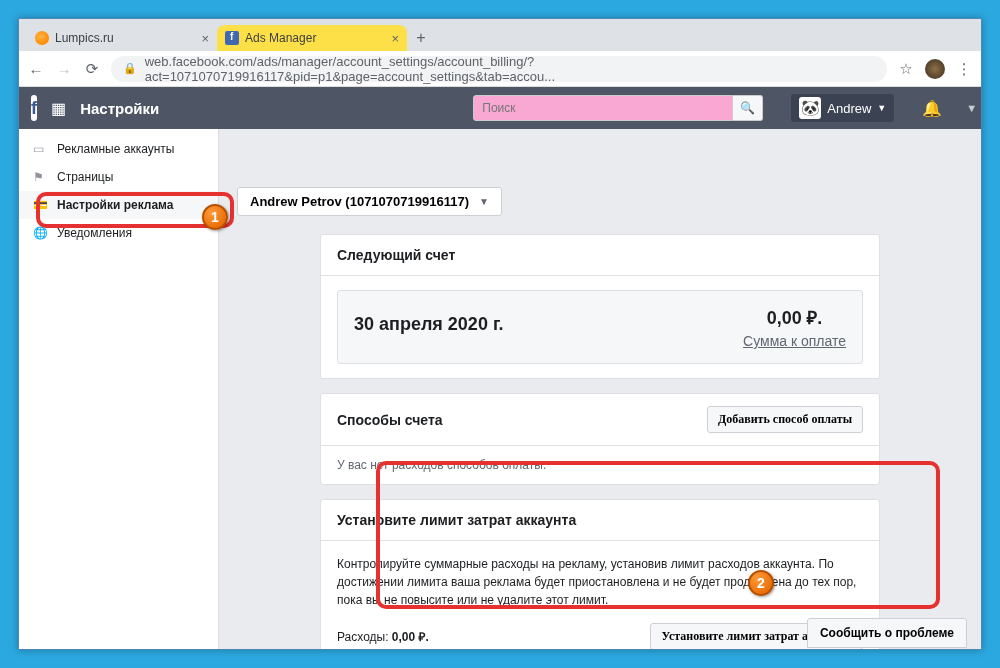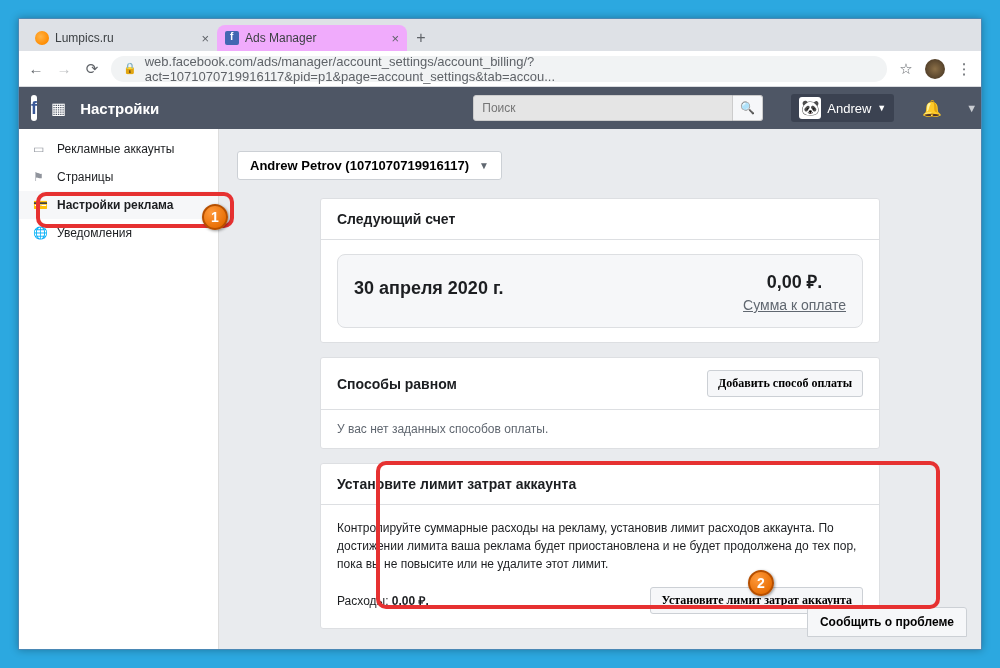--- a/index.html
+++ b/index.html
@@ -3,65 +3,65 @@
 <meta charset="utf-8">
 <style>
 * { margin: 0; padding: 0; box-sizing: border-box; font-family: Helvetica, Arial, sans-serif; }
 body { background: #2ca8e0; width: 1000px; height: 668px; overflow: hidden; position: relative; }
 .window { position: absolute; top: 18px; left: 18px; right: 18px; bottom: 18px; background: #fff; border: 1px solid #4a88b5; box-shadow: 0 0 8px rgba(0,0,0,.3); display: flex; flex-direction: column; }
 .win-controls { position: absolute; top: 0; right: 0; display: flex; }
 .win-btn { width: 28px; height: 22px; display: flex; align-items: center; justify-content: center; font-size: 11px; color: #333; cursor: pointer; }
 .win-btn.close { background: #c94032; color: #fff; }
 .tabstrip { height: 32px; background: #dee1e6; display: flex; align-items: flex-end; padding-left: 8px; padding-top: 6px; position: relative; }
 .tab { height: 26px; min-width: 190px; background: #dee1e6; border-radius: 8px 8px 0 0; display: flex; align-items: center; padding: 0 8px; font-size: 12px; color: #3c4043; gap: 6px; position: relative; cursor: pointer; justify-content: flex-end; }
-.tab.active { background: #f0abfc; }
+.tab.active { background: #fde047; }
 .tab .fav { width: 14px; height: 14px; border-radius: 50%; display: inline-block; }
 .tab .fav.orange { background: radial-gradient(circle at 40% 40%, #ffb347 0%, #ff8c00 70%); }
 .tab .fav.fb { background: #4267b2; border-radius: 2px; position: relative; }
 .tab .fav.fb::after { content: 'f'; color: #fff; font-weight: bold; font-size: 10px; position: absolute; left: 5px; top: 0; }
 .tab .tx { flex: 1; overflow: hidden; text-overflow: ellipsis; white-space: nowrap; }
 .tab .close-x { font-size: 13px; color: #5f6368; }
 .newtab { width: 28px; height: 26px; display: flex; align-items: center; justify-content: center; font-size: 16px; color: #5f6368; cursor: pointer; }
 .addrbar { height: 36px; background: #fff; border-bottom: 1px solid #dadce0; display: flex; align-items: center; padding: 0 8px; gap: 10px; }
 .nav-ico { color: #5f6368; font-size: 15px; width: 18px; text-align: center; cursor: pointer; }
 .url-pill { flex: 1; height: 26px; background: #f1f3f4; border-radius: 14px; display: flex; align-items: center; padding: 0 12px; font-size: 13px; color: #5f6368; gap: 8px; }
 .url-pill .lock { font-size: 11px; }
 .avatar-sm { width: 20px; height: 20px; border-radius: 50%; background: radial-gradient(circle, #8b6f47 0%, #3d2e1f 100%); cursor: pointer; }
 .content { flex: 1; display: flex; flex-direction: column; background: #e9ebee; overflow: hidden; position: relative; }
 .fb-header { height: 42px; background: #4e5665; display: flex; align-items: center; padding: 0 12px; gap: 14px; }
 .fb-logo { width: 26px; height: 26px; background: #fff; color: #3b5998; font-weight: bold; font-size: 18px; display: flex; align-items: center; justify-content: center; border-radius: 3px; cursor: pointer; }
 .grid-ico { color: #fff; font-size: 16px; cursor: pointer; }
 .hdr-title { color: #fff; font-size: 15px; font-weight: 600; }
 .search-wrap { margin-left: 300px; display: flex; align-items: center; }
-.search-box { width: 260px; height: 26px; background: #e5e5e5; border: 1px solid #ccc; border-radius: 3px 0 0 3px; padding: 0 8px; font-size: 12px; outline: none; }
+.search-box { width: 260px; height: 26px; background: #f9a8d4; border: 1px solid #ccc; border-radius: 3px 0 0 3px; padding: 0 8px; font-size: 12px; outline: none; }
 .search-btn { width: 30px; height: 26px; background: #f6f7f9; border: 1px solid #ccc; border-left: none; border-radius: 0 3px 3px 0; display: flex; align-items: center; justify-content: center; cursor: pointer; font-size: 12px; color: #4b4f56; }
 .user-chip { margin-left: 14px; display: flex; align-items: center; gap: 6px; color: #fff; font-size: 13px; cursor: pointer; background: #3b4251; padding: 3px 8px; border-radius: 3px; }
 .user-chip .av { width: 22px; height: 22px; border-radius: 3px; background: #fff; display: flex; align-items: center; justify-content: center; font-size: 15px; }
 .bell { margin-left: 14px; color: #c9ccd1; font-size: 16px; cursor: pointer; }
 .hdr-arrow { margin-left: 10px; color: #c9ccd1; font-size: 11px; cursor: pointer; }
 .body-wrap { flex: 1; display: flex; overflow: hidden; }
 .sidebar { width: 200px; background: #fff; border-right: 1px solid #ddd; padding-top: 6px; }
 .side-item { display: flex; align-items: center; gap: 10px; padding: 7px 14px; font-size: 12px; color: #1c1e21; cursor: pointer; }
 .side-ico { width: 14px; color: #90949c; font-size: 12px; }
 .side-item.active { background: #f6f7f9; font-weight: 600; }
-.main { flex: 1; padding: 22px 18px; overflow-y: auto; }
+.main { flex: 1; padding: 30px 18px; overflow-y: auto; margin-top: 28px; }
 .acct-select { display: inline-flex; align-items: center; gap: 10px; background: #fff; border: 1px solid #ccd0d5; border-radius: 3px; padding: 6px 12px; font-size: 13px; font-weight: 600; cursor: pointer; margin-bottom: 18px; }
 .panel { background: #fff; border: 1px solid #dddfe2; border-radius: 3px; margin: 0 auto 14px; max-width: 560px; }
 .panel-h { padding: 12px 16px; border-bottom: 1px solid #dddfe2; font-size: 14px; font-weight: 700; color: #1c1e21; display: flex; justify-content: space-between; align-items: center; }
 .panel-b { padding: 14px 16px; font-size: 12px; color: #1c1e21; }
-.bill-card { background: #f6f7f9; border: 1px solid #dddfe2; border-radius: 8px; padding: 14px 16px; display: flex; justify-content: space-between; align-items: center; }
+.bill-card { background: #f6f7f9; border: 1px solid #dddfe2; border-radius: 3px; padding: 14px 16px; display: flex; justify-content: space-between; align-items: center; }
 .bill-date { font-size: 18px; font-weight: 700; margin-bottom: 6px; }
 .bill-note { font-size: 11px; color: #606770; max-width: 270px; line-height: 1.4; }
 .bill-amt { font-size: 18px; font-weight: 700; text-align: center; }
 .bill-amt-label { font-size: 14px; color: #606770; margin-top: 4px; text-decoration: underline; }
 .gray-btn { background: #f6f7f9; border: 1px solid #ccd0d5; border-radius: 3px; padding: 5px 10px; font-size: 12px; font-weight: 600; cursor: pointer; font-family: Liberation Serif, serif; }
 .empty-note { font-size: 12px; color: #606770; padding: 12px 16px; }
 .link { color: #385898; cursor: pointer; }
 .spend-row { display: flex; justify-content: space-between; align-items: center; margin-top: 14px; }
-.footer-btn { position: absolute; bottom: 12px; right: 14px; background: #f6f7f9; border: 1px solid #ccd0d5; border-top-left-radius: 3px; border-top-right-radius: 3px; padding: 7px 12px; font-size: 12px; font-weight: 600; cursor: pointer; }
+.footer-btn { position: absolute; bottom: 1px; right: 14px; background: #f6f7f9; border: 1px solid #ccd0d5; border-top-left-radius: 3px; border-top-right-radius: 3px; padding: 7px 12px; font-size: 12px; font-weight: 600; cursor: pointer; }
 .hl-red { position: absolute; border: 4px solid #e63131; border-radius: 10px; pointer-events: none; }
 .hl1 { top: 192px; left: 36px; width: 198px; height: 36px; }
 .hl2 { top: 461px; left: 376px; width: 564px; height: 148px; }
 .badge { position: absolute; width: 26px; height: 26px; border-radius: 50%; background: radial-gradient(circle at 35% 30%, #ff9a3c 0%, #e66b00 80%); border: 2px solid #b54f00; color: #fff; font-weight: 700; font-size: 14px; display: flex; align-items: center; justify-content: center; box-shadow: 1px 1px 3px rgba(0,0,0,.4); }
 .badge1 { top: 204px; left: 202px; }
 .badge2 { top: 570px; left: 748px; }
 </style>
 </head>
 <body>
 
@@ -155,24 +155,24 @@
               <div style="text-align:center">
                 <div class="bill-amt">0,00 ₽.</div>
                 <div class="bill-amt-label">Сумма к оплате</div>
               </div>
             </div>
           </div>
         </div>
 
         <div class="panel">
           <div class="panel-h">
-            <span>Способы равном</span>
+            <span>Способы счета</span>
             <button class="gray-btn">Добавить способ оплаты</button>
           </div>
-          <div class="empty-note">У вас нет заданных способов оплаты.</div>
+          <div class="empty-note">У вас нет расходов способов оплаты.</div>
         </div>
 
         <div class="panel">
           <div class="panel-h">
             <span>Установите лимит затрат аккаунта</span>
           </div>
           <div class="panel-b">
             <span style="line-height:1.5">Контролируйте суммарные расходы на рекламу, установив лимит расходов аккаунта. По достижении лимита ваша реклама будет приостановлена и не будет продолжена до тех пор, пока вы не повысите или не удалите этот лимит.</span>
             <div class="spend-row">
               <div>

